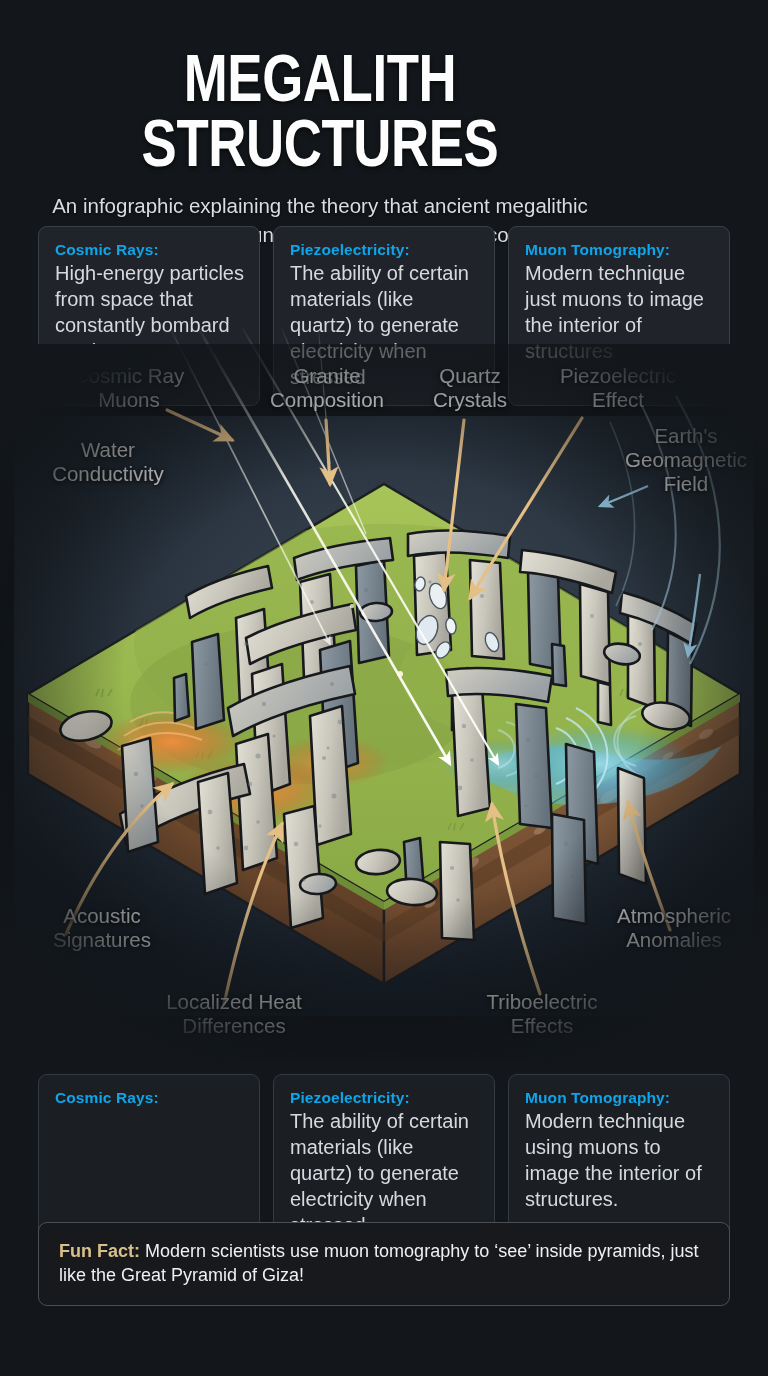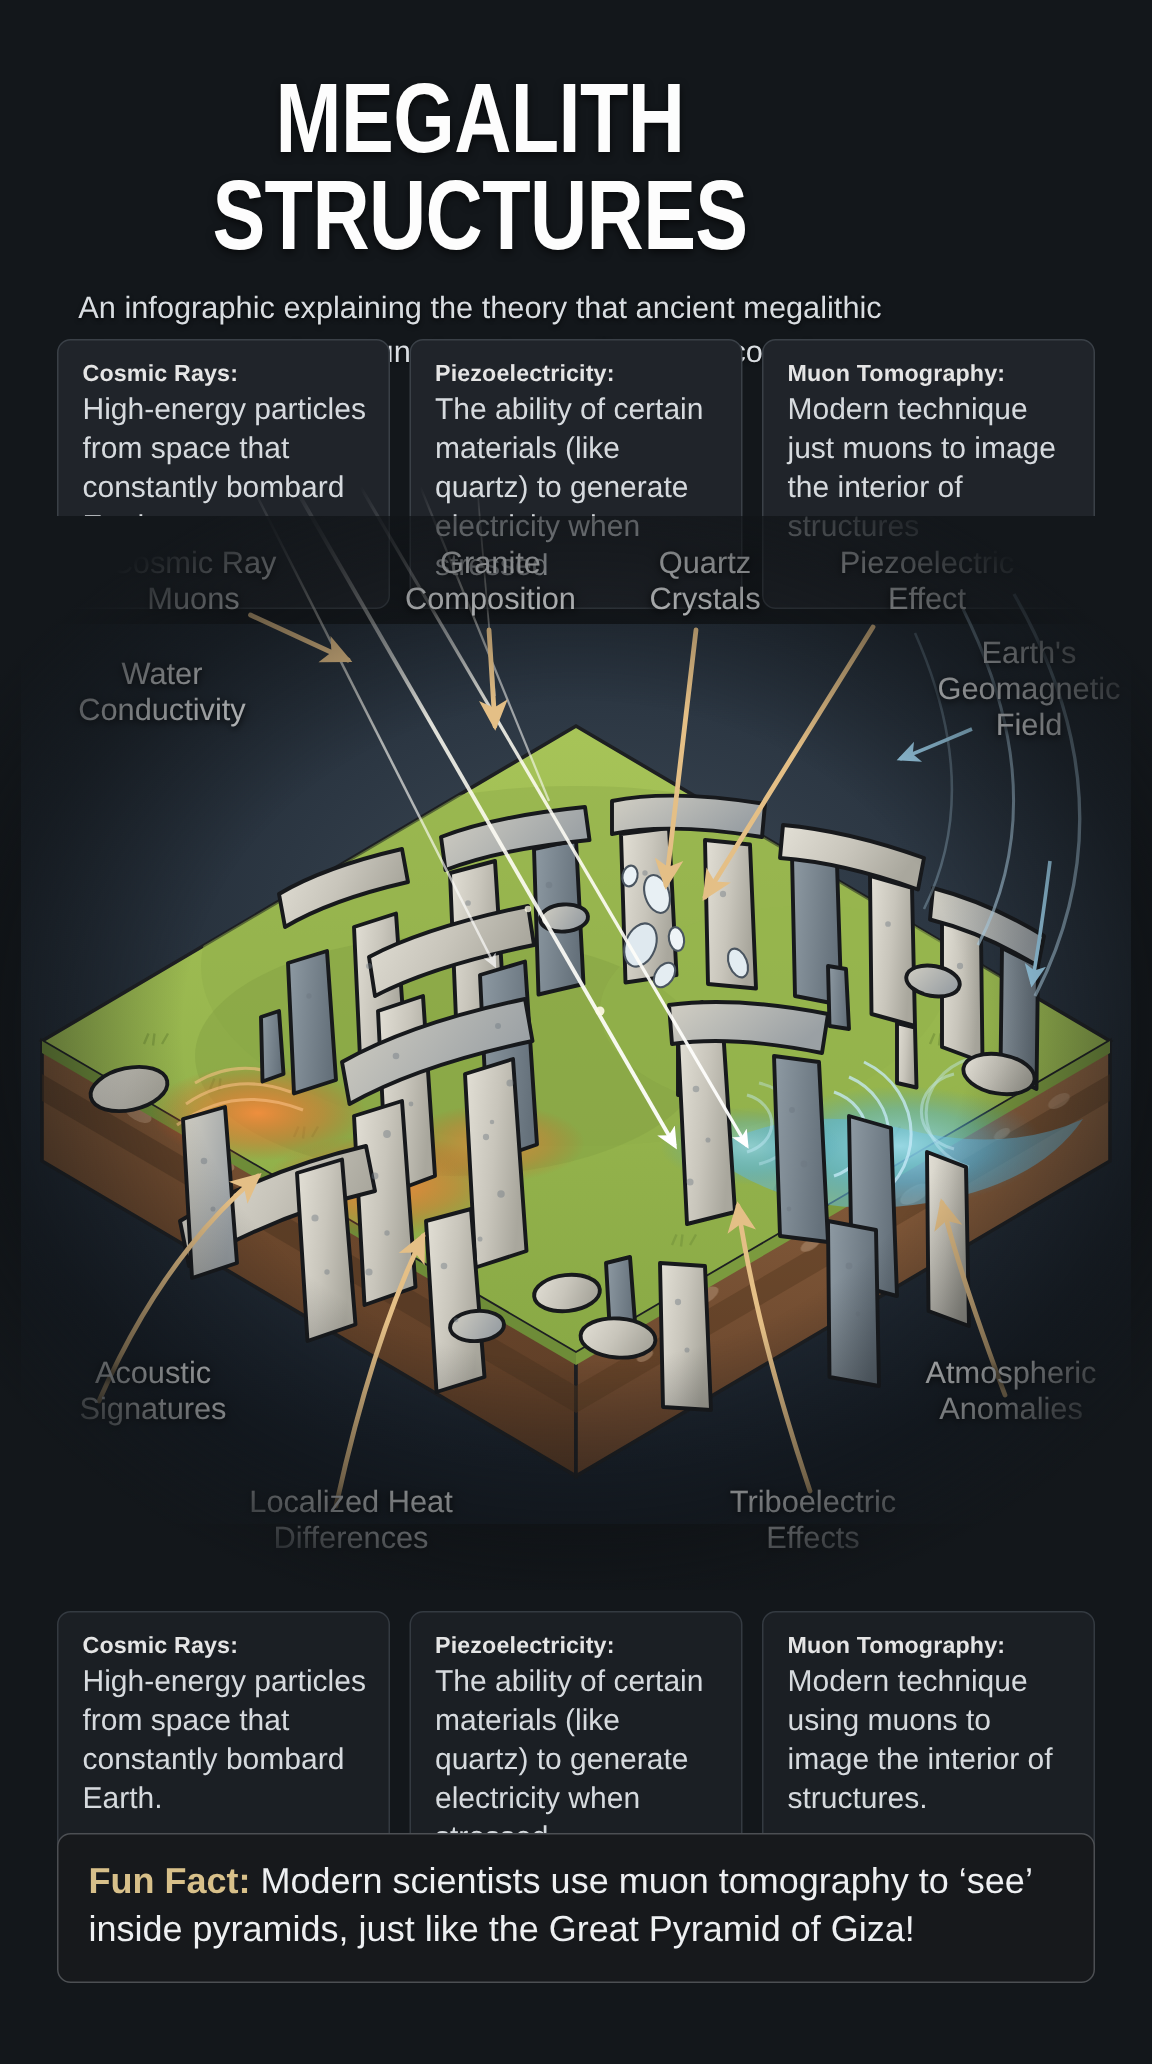--- a/index.html
+++ b/index.html
@@ -41,32 +41,32 @@
   .card{
     flex:1 1 0;
     background:#20242a;
     border:1px solid #3a4047;
     border-radius:9px;
     padding:14px 14px 15px 16px;
     min-height:102px;
   }
   .cardrow.bottom .card{ min-height:124px; background:#1b1f24; border-color:#343a41; }
   .card .ct{
-    font-size:15.5px; font-weight:bold; color:#e5e5e5; display:block; margin-bottom:1px;
+    font-size:15.5px; font-weight:bold; color:#0ea5e9; display:block; margin-bottom:1px;
     letter-spacing:.1px;
   }
   .card .cb{ font-size:20px; line-height:1.30; color:#d6dade; display:block; }
 
   
   .funfact{
     position:absolute; left:38px; top:1222px; width:692px;
     background:#17191c; border:1px solid #4c4f53; border-radius:9px;
     padding:16px 20px 18px 20px;
   }
-  .funfact .ff-text{ font-size:24px; line-height:1.34; color:#eef0f2; }
+  .funfact .ff-text{ font-size:18px; line-height:1.34; color:#eef0f2; }
   .funfact .ff-label{ color:#d8c08a; font-weight:bold; }
 
   
   .stage{ position:absolute; left:0; top:344px; width:768px; height:716px; }
   .stage-bg{
     position:absolute; left:14px; top:72px; width:740px; height:600px;
     background:
       radial-gradient(ellipse 70% 60% at 52% 34%, #3d4956 0%, #2c3743 42%, #212a34 70%, #18202a 100%);
   }
   .stage-vignette{
@@ -419,21 +419,20 @@
 Effects</div>
     <div class="lbl c" style="left:586px; top:560px; width:176px;">Atmospheric
 Anomalies</div>
 
     <div class="stage-vignette"></div>
   </div>
 
   <div class="cardrow bottom">
     <div class="card">
       <span class="ct">Cosmic Rays:</span>
-      <span class="cb">High-energy particles from space that constantly bombard Earth.</span>
     </div>
     <div class="card">
       <span class="ct">Piezoelectricity:</span>
       <span class="cb">The ability of certain materials (like quartz) to generate electricity when stressed.</span>
     </div>
     <div class="card">
       <span class="ct">Muon Tomography:</span>
       <span class="cb">Modern technique using muons to image the interior of structures.</span>
     </div>
   </div>

